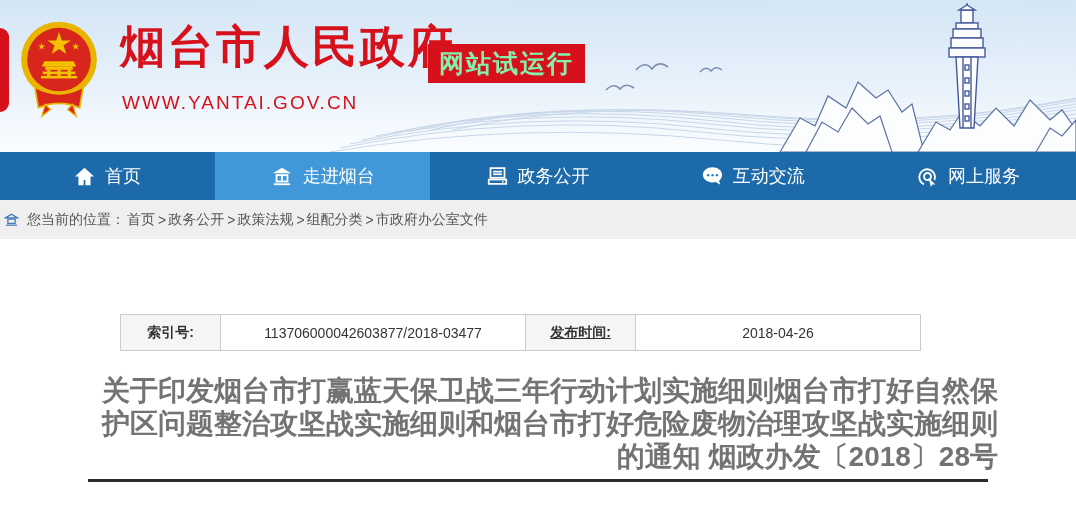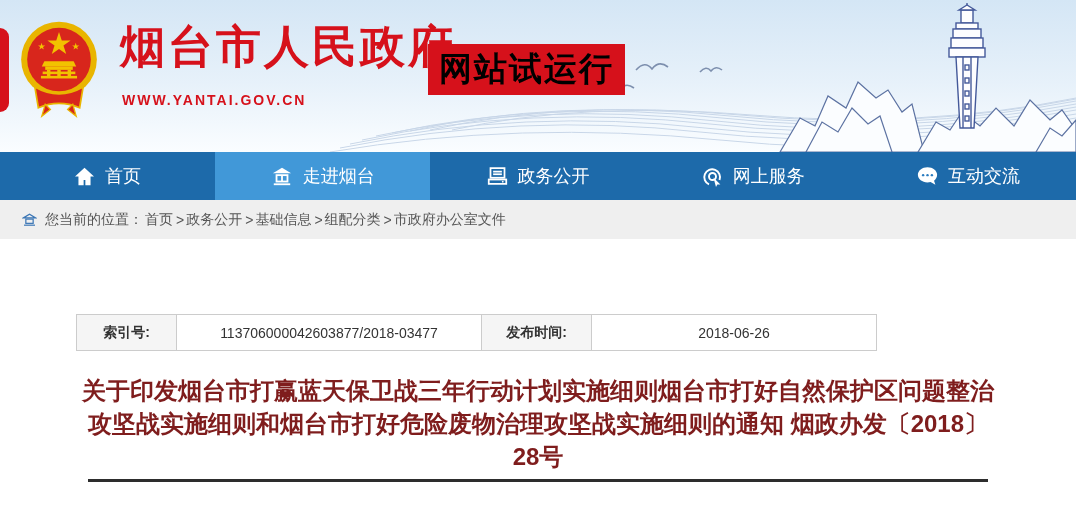--- a/index.html
+++ b/index.html
@@ -8,49 +8,49 @@
 
   
   .header { position:relative; width:1076px; height:152px;
     background:linear-gradient(#d4e6f5 0%, #e7f1fa 55%, #fafdff 100%); overflow:hidden; }
   .header-art { position:absolute; left:0; top:0; width:1076px; height:152px; }
   .left-sliver { position:absolute; left:0; top:28px; width:9px; height:84px;
     background:#d6111b; border-radius:0 42px 42px 0 / 0 42px 42px 0; }
   .emblem { position:absolute; left:16px; top:18px; width:86px; height:102px; }
   .site-title { position:absolute; left:120px; top:24px; font-size:45px; font-weight:bold;
     color:#d6111b; letter-spacing:3px; line-height:1; }
-  .badge { position:absolute; left:428px; top:44px; background:#d6111b; color:#000000;
-    font-size:33px; font-weight:bold; padding:3px 11px; letter-spacing:2px; }
-  .site-url { position:absolute; left:122px; top:92px; font-size:14px; font-weight:bold;
+  .badge { position:absolute; left:428px; top:44px; background:#d6111b; color:#86efac;
+    font-size:25px; font-weight:bold; padding:3px 11px; letter-spacing:2px; }
+  .site-url { position:absolute; left:122px; top:92px; font-size:19px; font-weight:normal;
     color:#d6111b; letter-spacing:2px; }
 
   
   .nav { display:flex; width:1076px; height:48px; background:#1d6aaa; }
   .nav-item { flex:1; display:flex; align-items:center; justify-content:center; gap:10px;
     color:#fff; font-size:18px; cursor:pointer; white-space:nowrap; }
   .nav-item.active { background:#4198d8; }
   .nav-item svg { display:block; }
 
   
   .breadcrumb { display:flex; align-items:center; width:1076px; height:39px;
-    background:#efefef; padding-left:22px; font-size:14px; color:#555;text-align:right; }
+    background:#efefef; padding-left:4px; font-size:14px; color:#555;text-align:right; }
   .breadcrumb .bc-icon { margin-right:8px; display:flex; }
   .crumb { margin:0 2px; cursor:pointer; }
   .bc-sep { margin-left:1px; }
 
   
-  .doc-table { border-collapse:collapse; margin:75px 0 0 76px; }
+  .doc-table { border-collapse:collapse; margin:75px 0 0 120px; }
   .doc-table td { border:1px solid #ccc; height:36px; text-align:center;
     font-size:14px; color:#333; vertical-align:middle; }
   .doc-table td.lbl { background:#f5f5f5; font-weight:bold; }
-  .c1 { width:100px; } .c2 { width:305px; } .c3 { width:110px; } .c4 { width:285px; }
-
-  
-  .doc-title { width:920px; margin:23px auto 0; text-align:center; font-weight:bold;
-    font-size:24px; line-height:33px; color:#7f1d1d; }
+  .c1 { width:100px; } .c2 { width:305px; } .c3 { width:110px;text-decoration:underline; } .c4 { width:285px; }
+
+  
+  .doc-title { width:920px; margin:23px auto 0; text-align:right; font-weight:bold;
+    font-size:28px; line-height:33px; color:#737373; }
   .divider { width:900px; margin:6px auto 0; border-top:3px solid #2d2d2d; }
 </style>
 </head>
 <body>
 
 <div class="header">
   <svg class="header-art" viewBox="0 0 1076 152" fill="none" xmlns="http://www.w3.org/2000/svg">
 
     <g stroke="#c4d3e6" stroke-width="1" opacity="0.9">
       <path d="M340,148 Q520,112 700,132 T1076,118"></path>
@@ -153,66 +153,66 @@
         <line x1="7" y1="6" x2="17" y2="6"></line>
           <line x1="7" y1="9" x2="17" y2="9"></line>
         <rect x="2" y="15" width="20" height="5"></rect>
         <circle cx="18" cy="17.5" r="1" fill="#fff" stroke="none"></circle>
       </svg>
     </span>
     <span>政务公开</span>
   </div>
   <div class="nav-item">
     <span>
-      <svg width="21" height="21" viewBox="0 0 24 24" fill="none" stroke="#fff" stroke-width="2.2">
-        <path d="M20,16 A9,9 0 1 0 8,21"></path>
-        <circle cx="12" cy="12" r="4"></circle>
-        <path d="M13,13 L21,21 L17.5,21 L16,24 Z" fill="#fff" stroke="none"></path>
-      </svg>
-    </span>
-    <span>网上服务</span>
-  </div>
-  <div class="nav-item">
-    <span>
       <svg width="21" height="20" viewBox="0 0 24 22">
         <path d="M12,1 C5.9,1 1,4.9 1,9.7 c0,4.8 4.9,8.7 11,8.7 c1.2,0 2.4,-0.2 3.5,-0.5 L21,21 l-1.5,-4.5 c2.1,-1.6 3.5,-4 3.5,-6.8 C23,4.9 18.1,1 12,1 Z" fill="#fff"></path>
         <circle cx="7" cy="10" r="1.4" fill="#2a7cc0"></circle>
           <circle cx="12" cy="10" r="1.4" fill="#2a7cc0"></circle>
           <circle cx="17" cy="10" r="1.4" fill="#2a7cc0"></circle>
       </svg>
     </span>
     <span>互动交流</span>
+  </div>
+  <div class="nav-item">
+    <span>
+      <svg width="21" height="21" viewBox="0 0 24 24" fill="none" stroke="#fff" stroke-width="2.2">
+        <path d="M20,16 A9,9 0 1 0 8,21"></path>
+        <circle cx="12" cy="12" r="4"></circle>
+        <path d="M13,13 L21,21 L17.5,21 L16,24 Z" fill="#fff" stroke="none"></path>
+      </svg>
+    </span>
+    <span>网上服务</span>
   </div>
 </div>
 
 <div class="breadcrumb">
   <span class="bc-icon">
     <svg width="15" height="14" viewBox="0 0 24 23" fill="none" stroke="#3b76b5" stroke-width="2">
       <path d="M2,8 L12,2 L22,8 Z"></path>
       <rect x="6" y="10" width="12" height="7"></rect>
       <line x1="3" y1="20" x2="21" y2="20"></line>
     </svg>
   </span>
   <span>您当前的位置：</span>
   <span class="crumb">首页</span>
   <span class="bc-sep">&gt;</span>
   <span class="crumb">政务公开</span>
   <span class="bc-sep">&gt;</span>
-  <span class="crumb">基础信息</span>
+  <span class="crumb">政策法规</span>
   <span class="bc-sep">&gt;</span>
   <span class="crumb">组配分类</span>
   <span class="bc-sep">&gt;</span>
   <span class="crumb">市政府办公室文件</span>
 </div>
 
 <table class="doc-table">
   <tbody>
     <tr>
       <td class="lbl c1">索引号:</td>
       <td class="c2">113706000042603877/2018-03477</td>
       <td class="lbl c3">发布时间:</td>
-      <td class="c4">2018-06-26</td>
+      <td class="c4">2018-04-26</td>
     </tr>
   </tbody>
 </table>
 
 <div class="doc-title">关于印发烟台市打赢蓝天保卫战三年行动计划实施细则烟台市打好自然保护区问题整治攻坚战实施细则和烟台市打好危险废物治理攻坚战实施细则的通知 烟政办发〔2018〕28号</div>
 <div class="divider"></div>
 
 </body></html>

